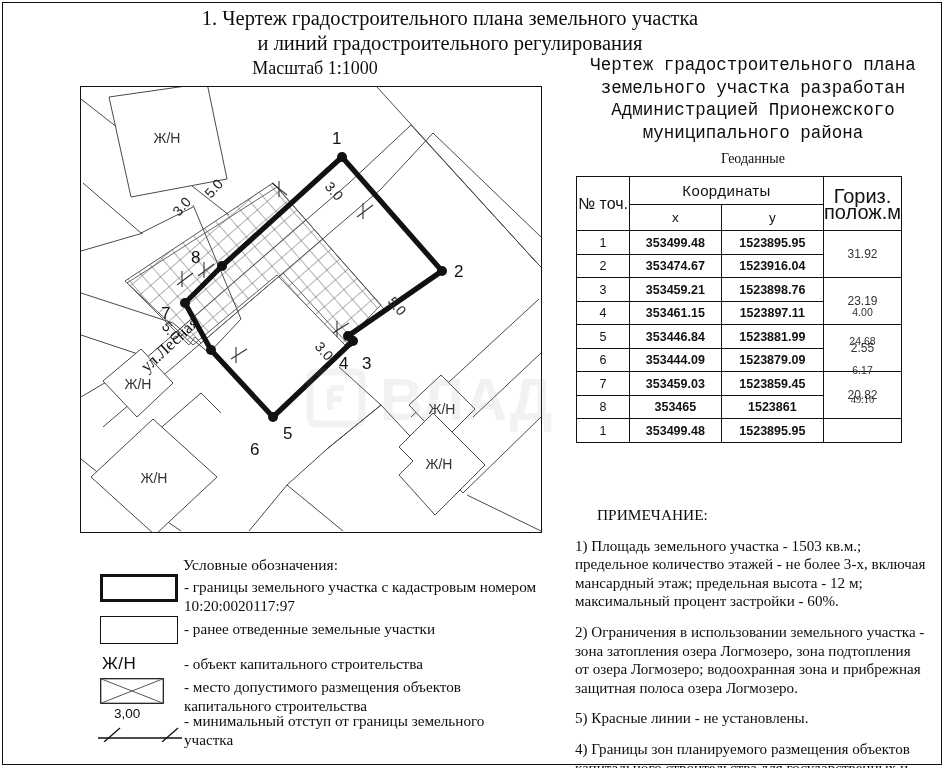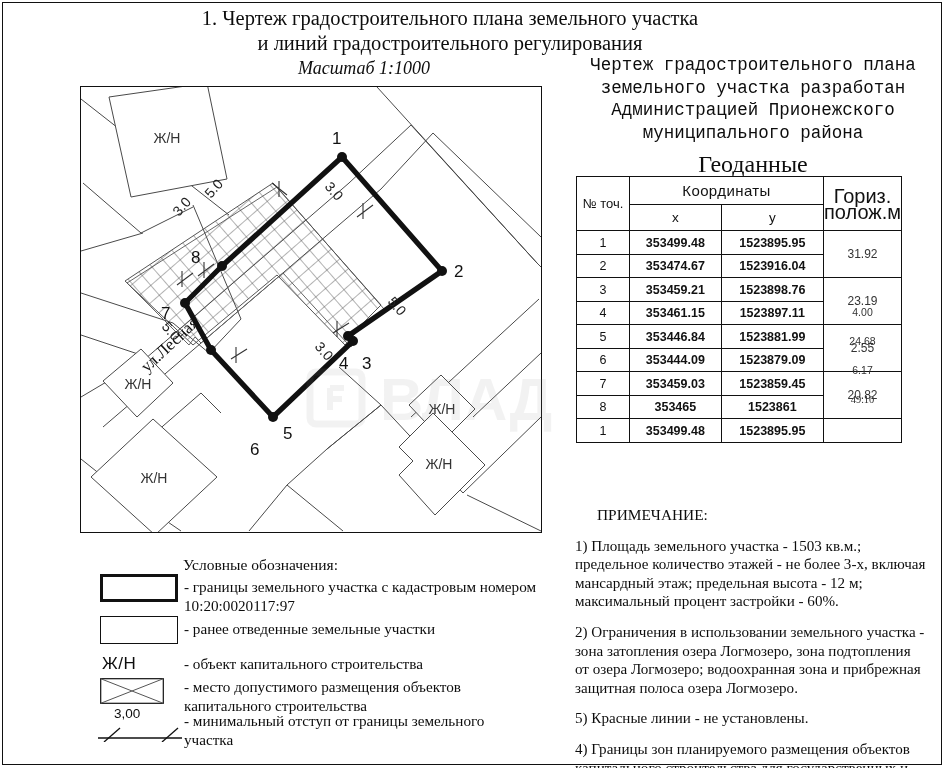--- a/index.html
+++ b/index.html
@@ -10,41 +10,41 @@
 
   
   .page-border{position:absolute;left:2px;top:2px;width:940px;height:763px;
       border:1.5px solid #111;box-sizing:border-box;}
 
   
   .doc-title{position:absolute;left:120px;top:6px;width:660px;text-align:center;
       font-size:20.5px;line-height:25px;font-family:"Liberation Serif",serif;}
   .doc-title div{white-space:nowrap;}
 
-  .scale-label{position:absolute;left:200px;top:58px;width:230px;text-align:right;
-      font-size:18px;font-family:"Liberation Serif",serif;font-style:italic;}
+  .scale-label{position:absolute;left:200px;top:58px;width:230px;text-align:center;
+      font-size:18px;font-family:"Liberation Serif",serif;}
 
   .right-head{position:absolute;left:563px;top:54px;width:380px;text-align:center;
       font-size:17.5px;line-height:22.5px;font-family:Liberation Mono, monospace;}
   .geo-title{position:absolute;left:563px;top:151px;width:380px;text-align:center;
-      font-size:24px;font-family:"Liberation Serif",serif;}
+      font-size:14px;font-family:"Liberation Serif",serif;}
 
   
   .map-frame{position:absolute;left:80px;top:86px;width:462px;height:447px;
       border:1.3px solid #111;box-sizing:border-box;background:#fff;overflow:hidden;}
   .map-svg{position:absolute;left:0;top:0;}
 
   
   .geo-table{position:absolute;left:576px;top:176px;width:326px;height:267px;}
   .geo-table table{border-collapse:collapse;width:100%;height:100%;
       font-family:"Liberation Sans",sans-serif;}
   .geo-table td,.geo-table th{border:1px solid #111;text-align:center;
       font-weight:normal;font-size:11.5px;padding:0;color:#111;}
   .geo-table .hdr-coord{font-size:15px;letter-spacing:.4px;height:26px;}
-  .geo-table .hdr-num{font-size:13px;width:52px;}
+  .geo-table .hdr-num{font-size:16px;width:52px;}
   .geo-table .hdr-gor{font-size:20px;width:70px;line-height:16px;}
   .geo-table .hdr-xy{font-size:13.5px;height:24px;}
   .geo-table td.num{font-size:12.5px;height:21.5px;}
   .geo-table td.val{font-size:12.5px;font-weight:bold;}
   .geo-table td.gor{font-size:12px;color:#333;}
 
   
   .legend{position:absolute;left:88px;top:556px;width:470px;height:205px;}
   .legend-title{position:absolute;left:95px;top:0px;font-size:15.5px;}
   .lg-row{position:absolute;font-size:15.2px;line-height:18.5px;}

